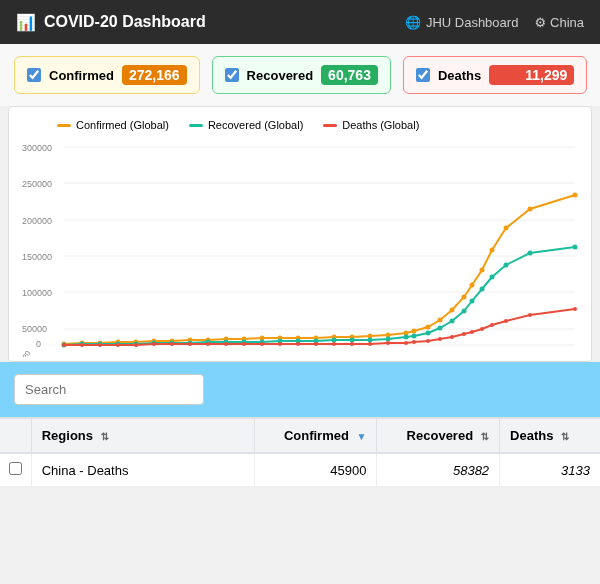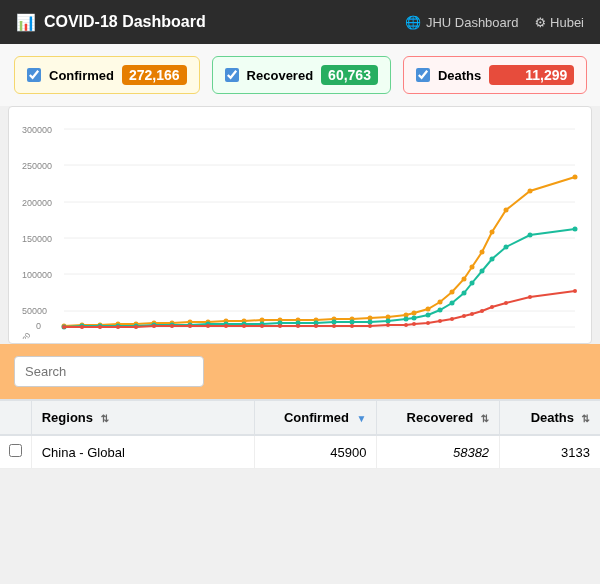--- a/index.html
+++ b/index.html
@@ -115,21 +115,21 @@
       height: 220px;
     }
     svg.chart {
       width: 100%;
       height: 220px;
     }
 
     
     .search-area {
       padding: 12px 14px;
-      background: #fdba74;
+      background: #7dd3fc;
     }
     .search-input {
       width: 190px;
       padding: 7px 10px;
       border: 1px solid #ccc;
       border-radius: 4px;
       font-size: 13px;
       background: white;
       outline: none;
     }
@@ -164,48 +164,48 @@
       font-size: 10px;
       color: #666;
     }
     th.active .sort-icon { color: #4a90d9; }
     td {
       padding: 8px 10px;
       border-bottom: 1px solid #eee;
       border-right: 1px solid #eee;
       font-size: 13px;
     }
-    td:last-child { border-right: none; }
+    td:last-child { border-right: none; font-style: italic; }
     td.checkbox-cell {
       width: 28px;
       text-align: center;
       padding: 8px 4px;
     }
 
     .col-regions { width: 200px; margin-left: 36px; }
     .col-confirmed { width: 110px; text-align: right; }
     .col-recovered { width: 110px; text-align: right; }
-    .col-deaths { width: 90px; text-align: right; }
+    .col-deaths { width: 90px; }
   </style>
 </head>
 <body>
 
 <header class="header">
   <div class="header-left">
     <span>📊</span>
-    <span>COVID-18 Dashboard</span>
+    <span>COVID-20 Dashboard</span>
   </div>
   <div class="header-right">
     <a href="#">
       <span>🌐</span>
       <span>JHU Dashboard</span>
     </a>
     <a href="#">
       <span>⚙</span>
-      <span>Hubei</span>
+      <span>China</span>
     </a>
   </div>
 </header>
 
 <div class="stats-row">
   <div class="stat-card confirmed">
     <input type="checkbox" class="stat-checkbox" checked="" style="">
     <span class="stat-label">Confirmed</span>
     <span class="stat-badge">272,166</span>
   </div>
@@ -215,20 +215,34 @@
     <span class="stat-badge">60,763</span>
   </div>
   <div class="stat-card deaths">
     <input type="checkbox" class="stat-checkbox" checked="" style="">
     <span class="stat-label">Deaths</span>
     <span class="stat-badge">11,299</span>
   </div>
 </div>
 
 <div class="chart-container">
+  <div class="chart-legend">
+    <div class="legend-item">
+      <div class="legend-dot" style="background:#f39c12;"></div>
+      <span>Confirmed (Global)</span>
+    </div>
+    <div class="legend-item">
+      <div class="legend-dot" style="background:#1abc9c;"></div>
+      <span>Recovered (Global)</span>
+    </div>
+    <div class="legend-item">
+      <div class="legend-dot" style="background:#e74c3c;"></div>
+      <span>Deaths (Global)</span>
+    </div>
+  </div>
 
   <div class="chart-wrapper">
     <svg class="chart" viewBox="0 0 560 220">
 
       <text x="2" y="14" font-size="9" fill="#888">300000</text>
       <text x="2" y="50" font-size="9" fill="#888">250000</text>
       <text x="2" y="87" font-size="9" fill="#888">200000</text>
       <text x="2" y="123" font-size="9" fill="#888">150000</text>
       <text x="2" y="159" font-size="9" fill="#888">100000</text>
       <text x="2" y="195" font-size="9" fill="#888">50000</text>
@@ -409,20 +423,20 @@
           <span>Deaths</span>
           <span class="sort-icon">⇅</span>
         </th>
       </tr>
     </thead>
     <tbody>
       <tr>
         <td class="checkbox-cell">
           <input type="checkbox" style="">
         </td>
-        <td>China - Global</td>
+        <td>China - Deaths</td>
         <td class="col-confirmed" style="text-align:right;">45900</td>
         <td class="col-recovered" style="text-align:right;font-style:italic;">58382</td>
         <td class="col-deaths" style="text-align:right;">3133</td>
       </tr>
     </tbody>
   </table>
 </div>
 
 </body></html>

